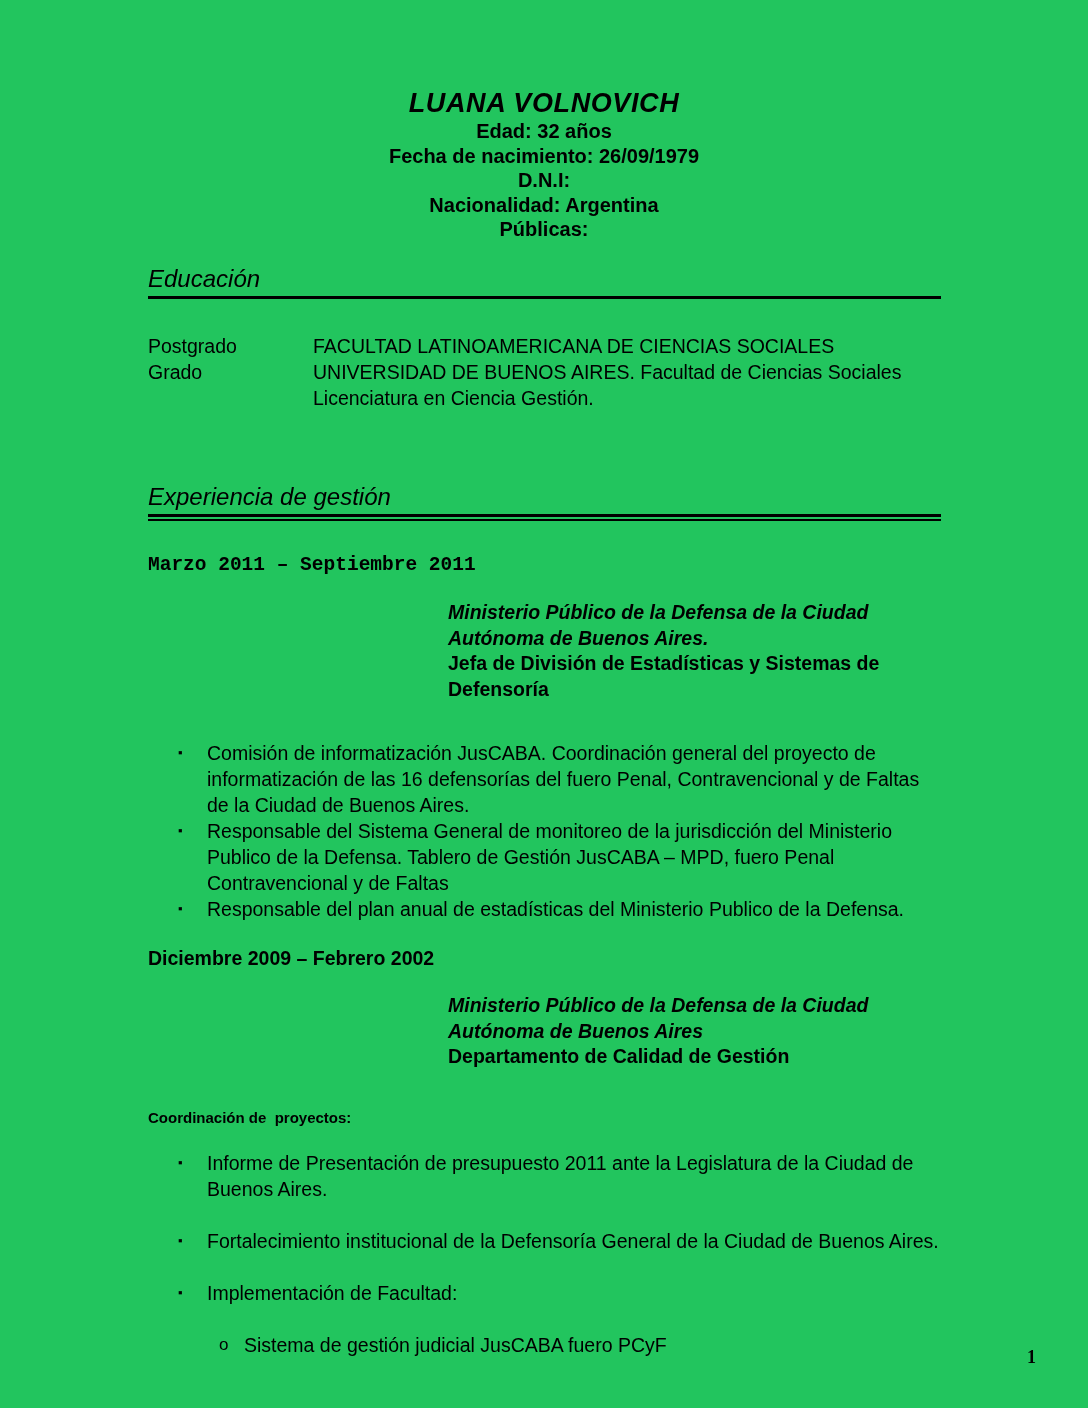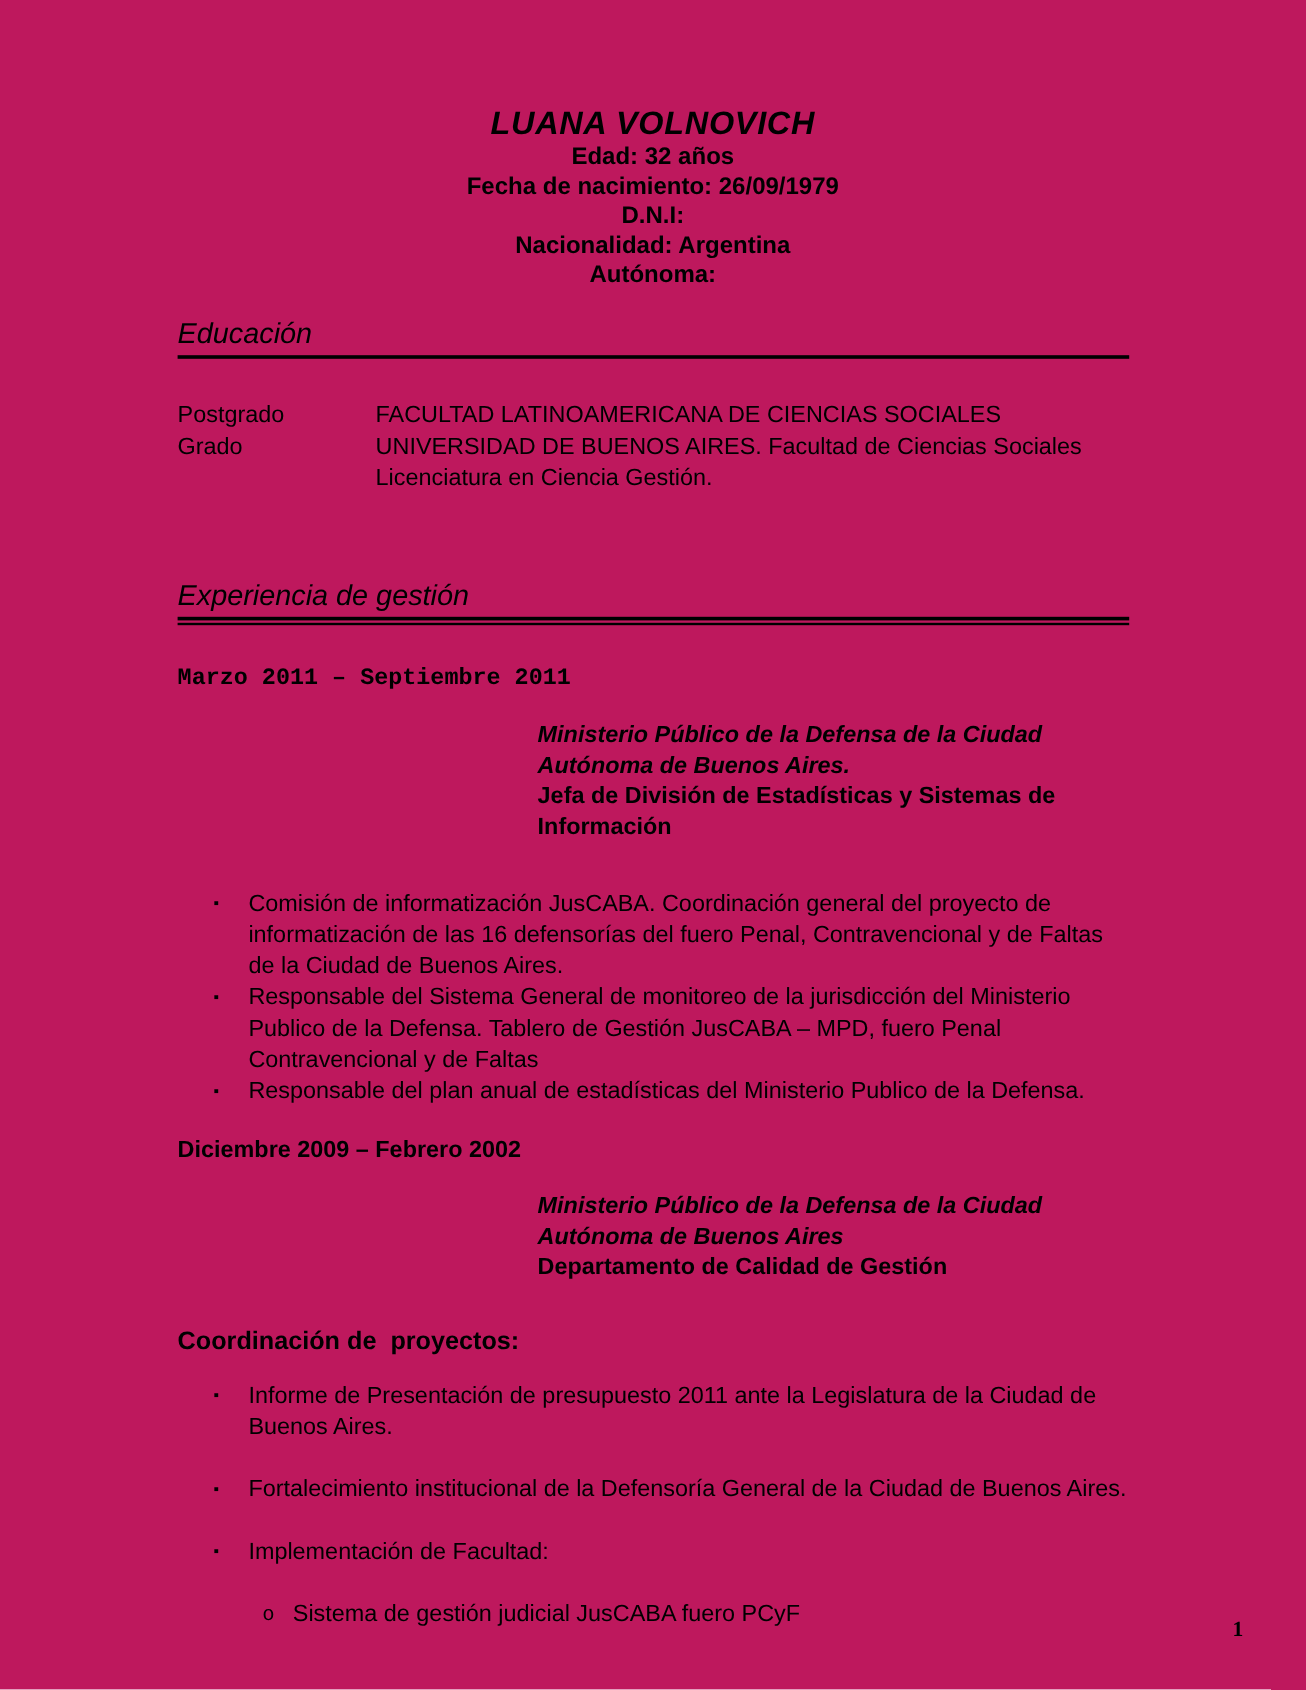--- a/index.html
+++ b/index.html
@@ -9,21 +9,21 @@
     background: #ffffff;
   }
   body {
     font-family: "Liberation Sans", sans-serif;
     color: #000000;
   }
   .page {
     position: relative;
     width: 1088px;
     height: 1408px;
-    background: #be185d;
+    background: #22c55e;
     overflow: hidden;
     box-sizing: border-box;
   }
 
   
   .doc-header {
     position: absolute;
     left: 0;
     top: 88px;
     width: 1088px;
@@ -118,21 +118,21 @@
     font-style: italic;
   }
   .job-org .org-role {
     font-weight: bold;
     font-style: normal;
   }
 
   .subhead {
     position: absolute;
     left: 148px;
-    font-size: 21px;
+    font-size: 15px;
     font-weight: bold;
     line-height: 26px;
     white-space: pre;
     text-align: right;
   }
 
   
   .bullets {
     position: absolute;
     left: 178px;
@@ -190,21 +190,21 @@
 <body>
 
 <div class="page">
 
   <div class="doc-header">
     <div class="person-name">LUANA VOLNOVICH</div>
     <div class="header-line">Edad: 32 años</div>
     <div class="header-line">Fecha de nacimiento: 26/09/1979</div>
     <div class="header-line">D.N.I:</div>
     <div class="header-line">Nacionalidad: Argentina</div>
-    <div class="header-line">Autónoma:</div>
+    <div class="header-line">Públicas:</div>
   </div>
 
   <div class="section" style="top:265px;">
     <div class="section-title">Educación</div>
     <div class="rule-single"></div>
   </div>
 
   <div class="edu-block">
     <div class="edu-row">
       <div class="edu-label">Postgrado</div>
@@ -222,21 +222,21 @@
     <div class="section-title">Experiencia de gestión</div>
     <div class="rule-double"></div>
   </div>
 
   <div class="job-date" style="top:552px;font-family:Liberation Mono, monospace;">Marzo 2011 – Septiembre 2011</div>
 
   <div class="job-org" style="top:600px;">
     <div class="org-name">Ministerio Público de la Defensa de la Ciudad</div>
     <div class="org-name">Autónoma de Buenos Aires.</div>
     <div class="org-role">Jefa de División de Estadísticas y Sistemas de</div>
-    <div class="org-role">Información</div>
+    <div class="org-role">Defensoría</div>
   </div>
 
   <div class="bullets" style="top:740px;">
     <div class="bullet-item">
       <span class="marker">▪</span>
       <span class="btext">Comisión de informatización JusCABA. Coordinación general del proyecto de informatización de las 16 defensorías del fuero Penal, Contravencional y de Faltas de la Ciudad de Buenos Aires.</span>
     </div>
     <div class="bullet-item">
       <span class="marker">▪</span>
       <span class="btext">Responsable del Sistema General de monitoreo de la jurisdicción del Ministerio Publico de la Defensa. Tablero de Gestión JusCABA – MPD, fuero Penal Contravencional y de Faltas</span>

